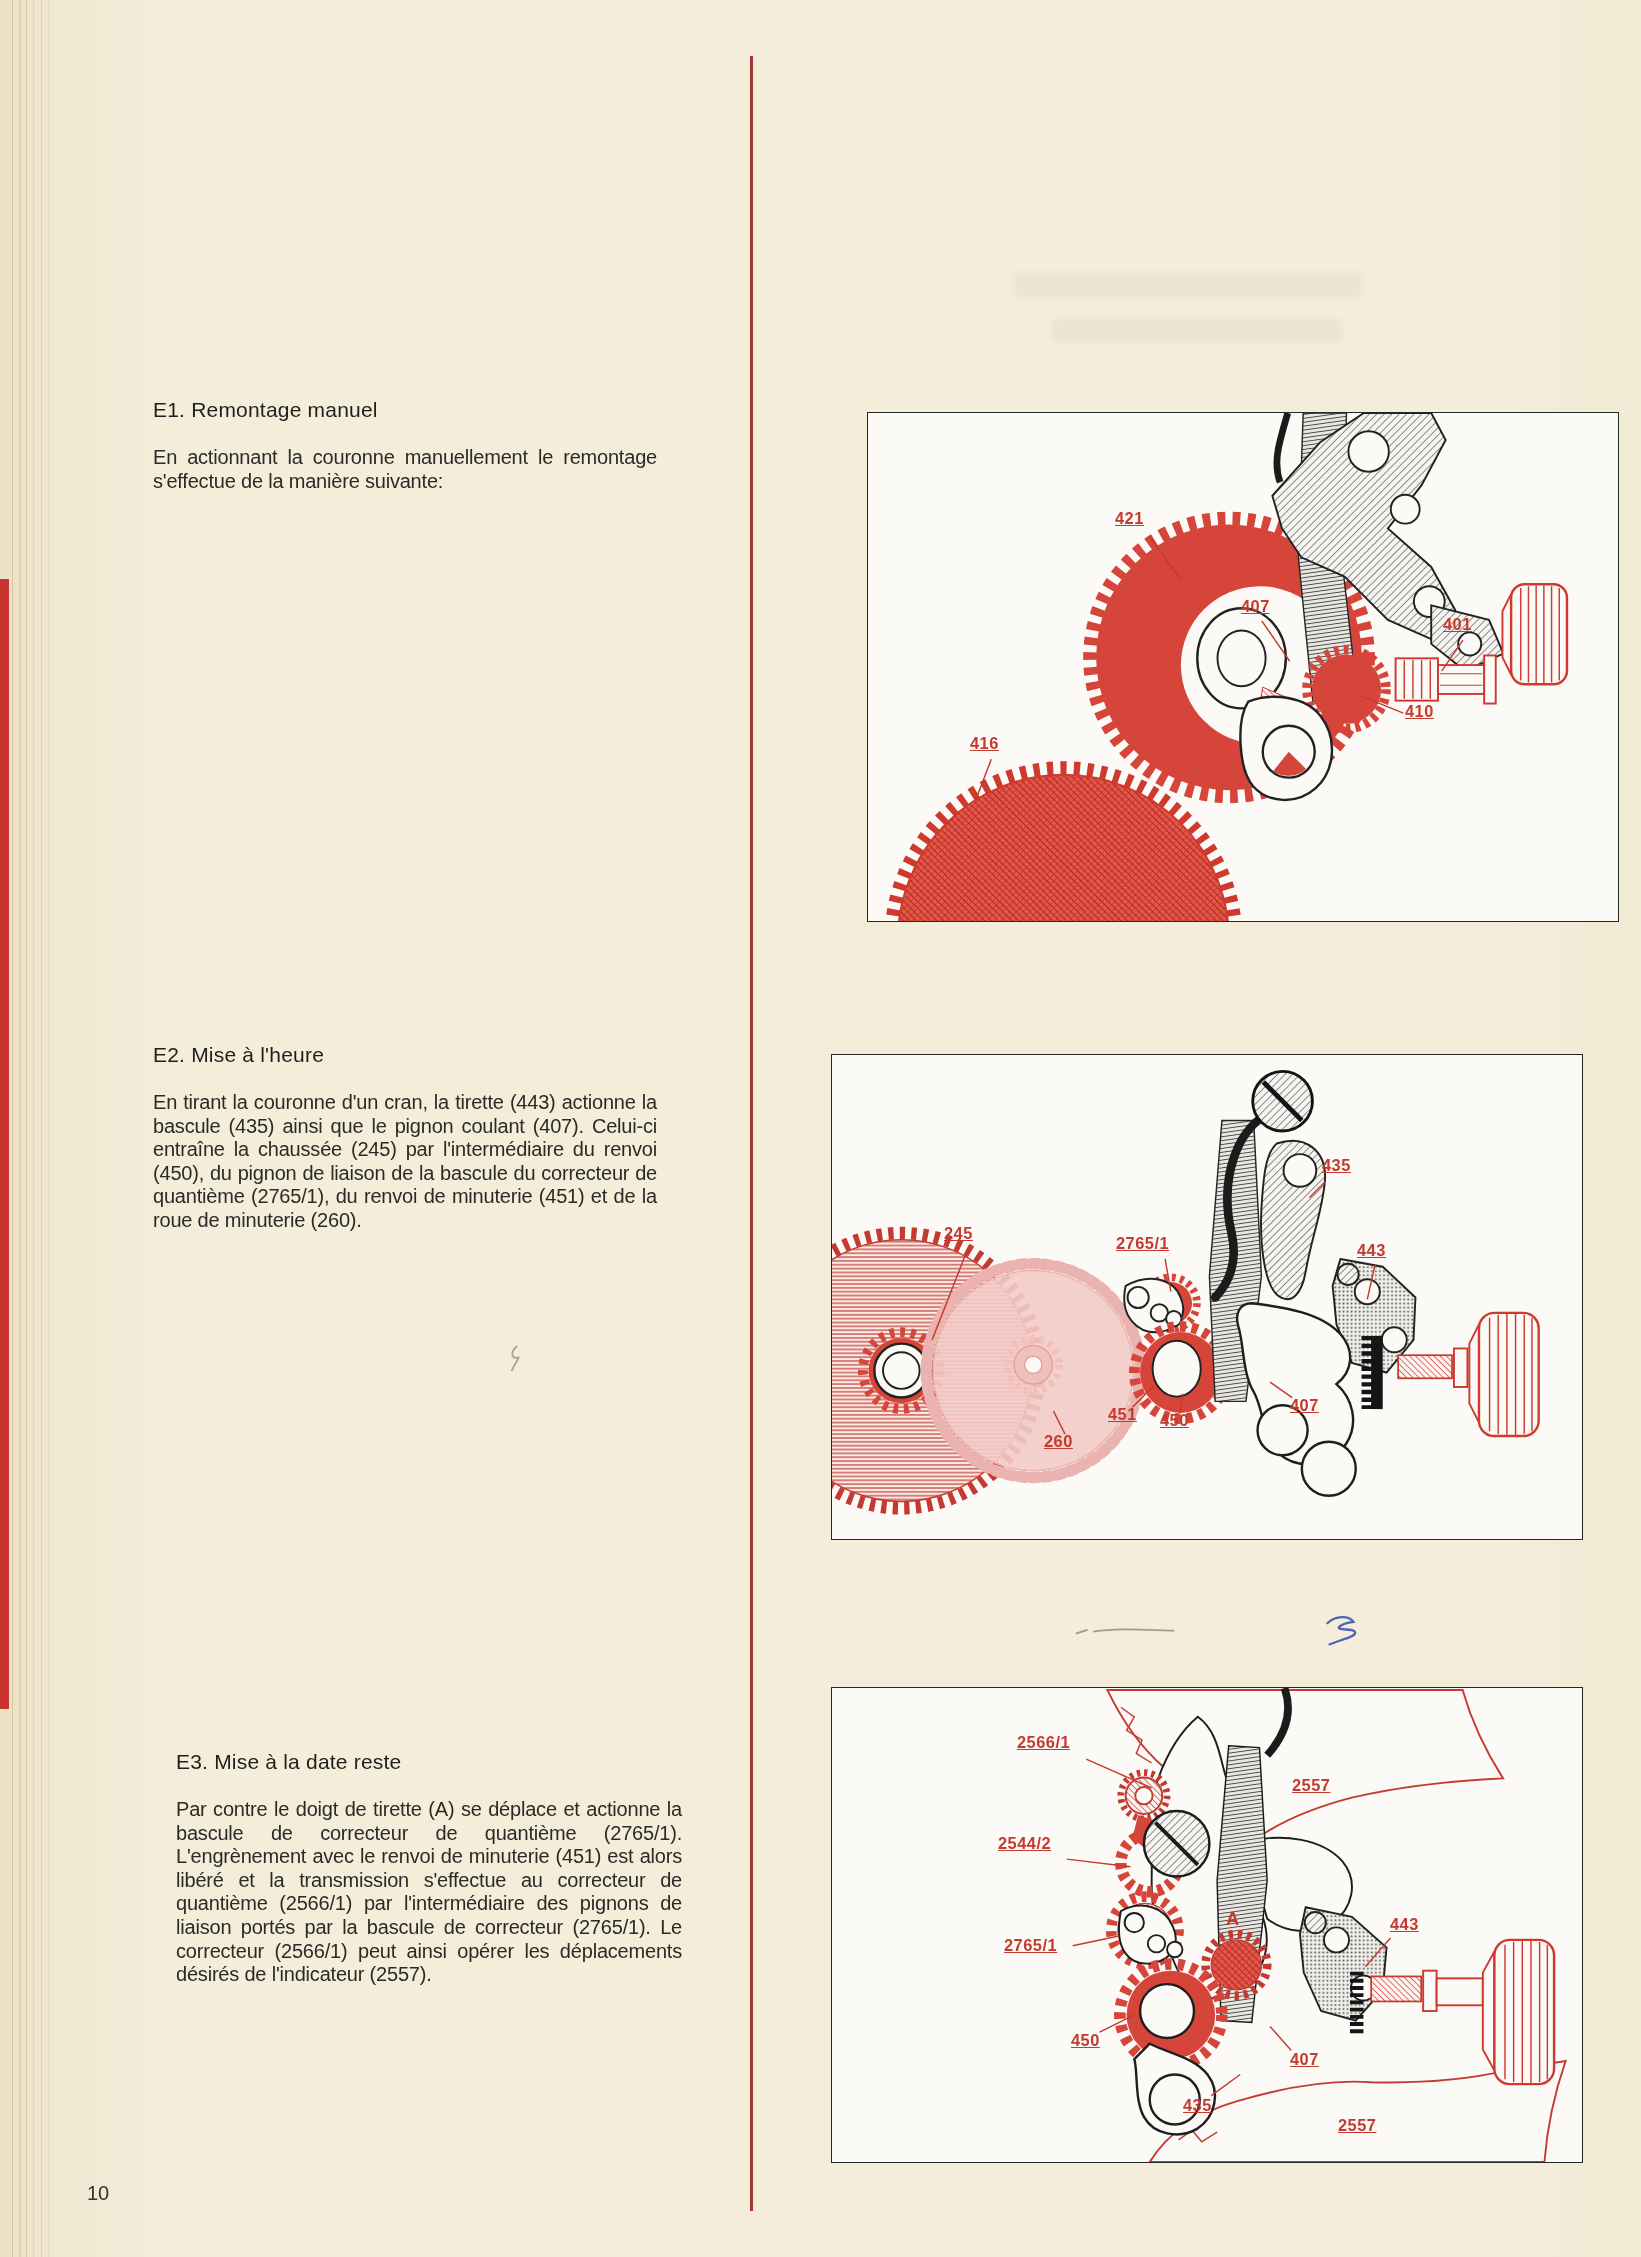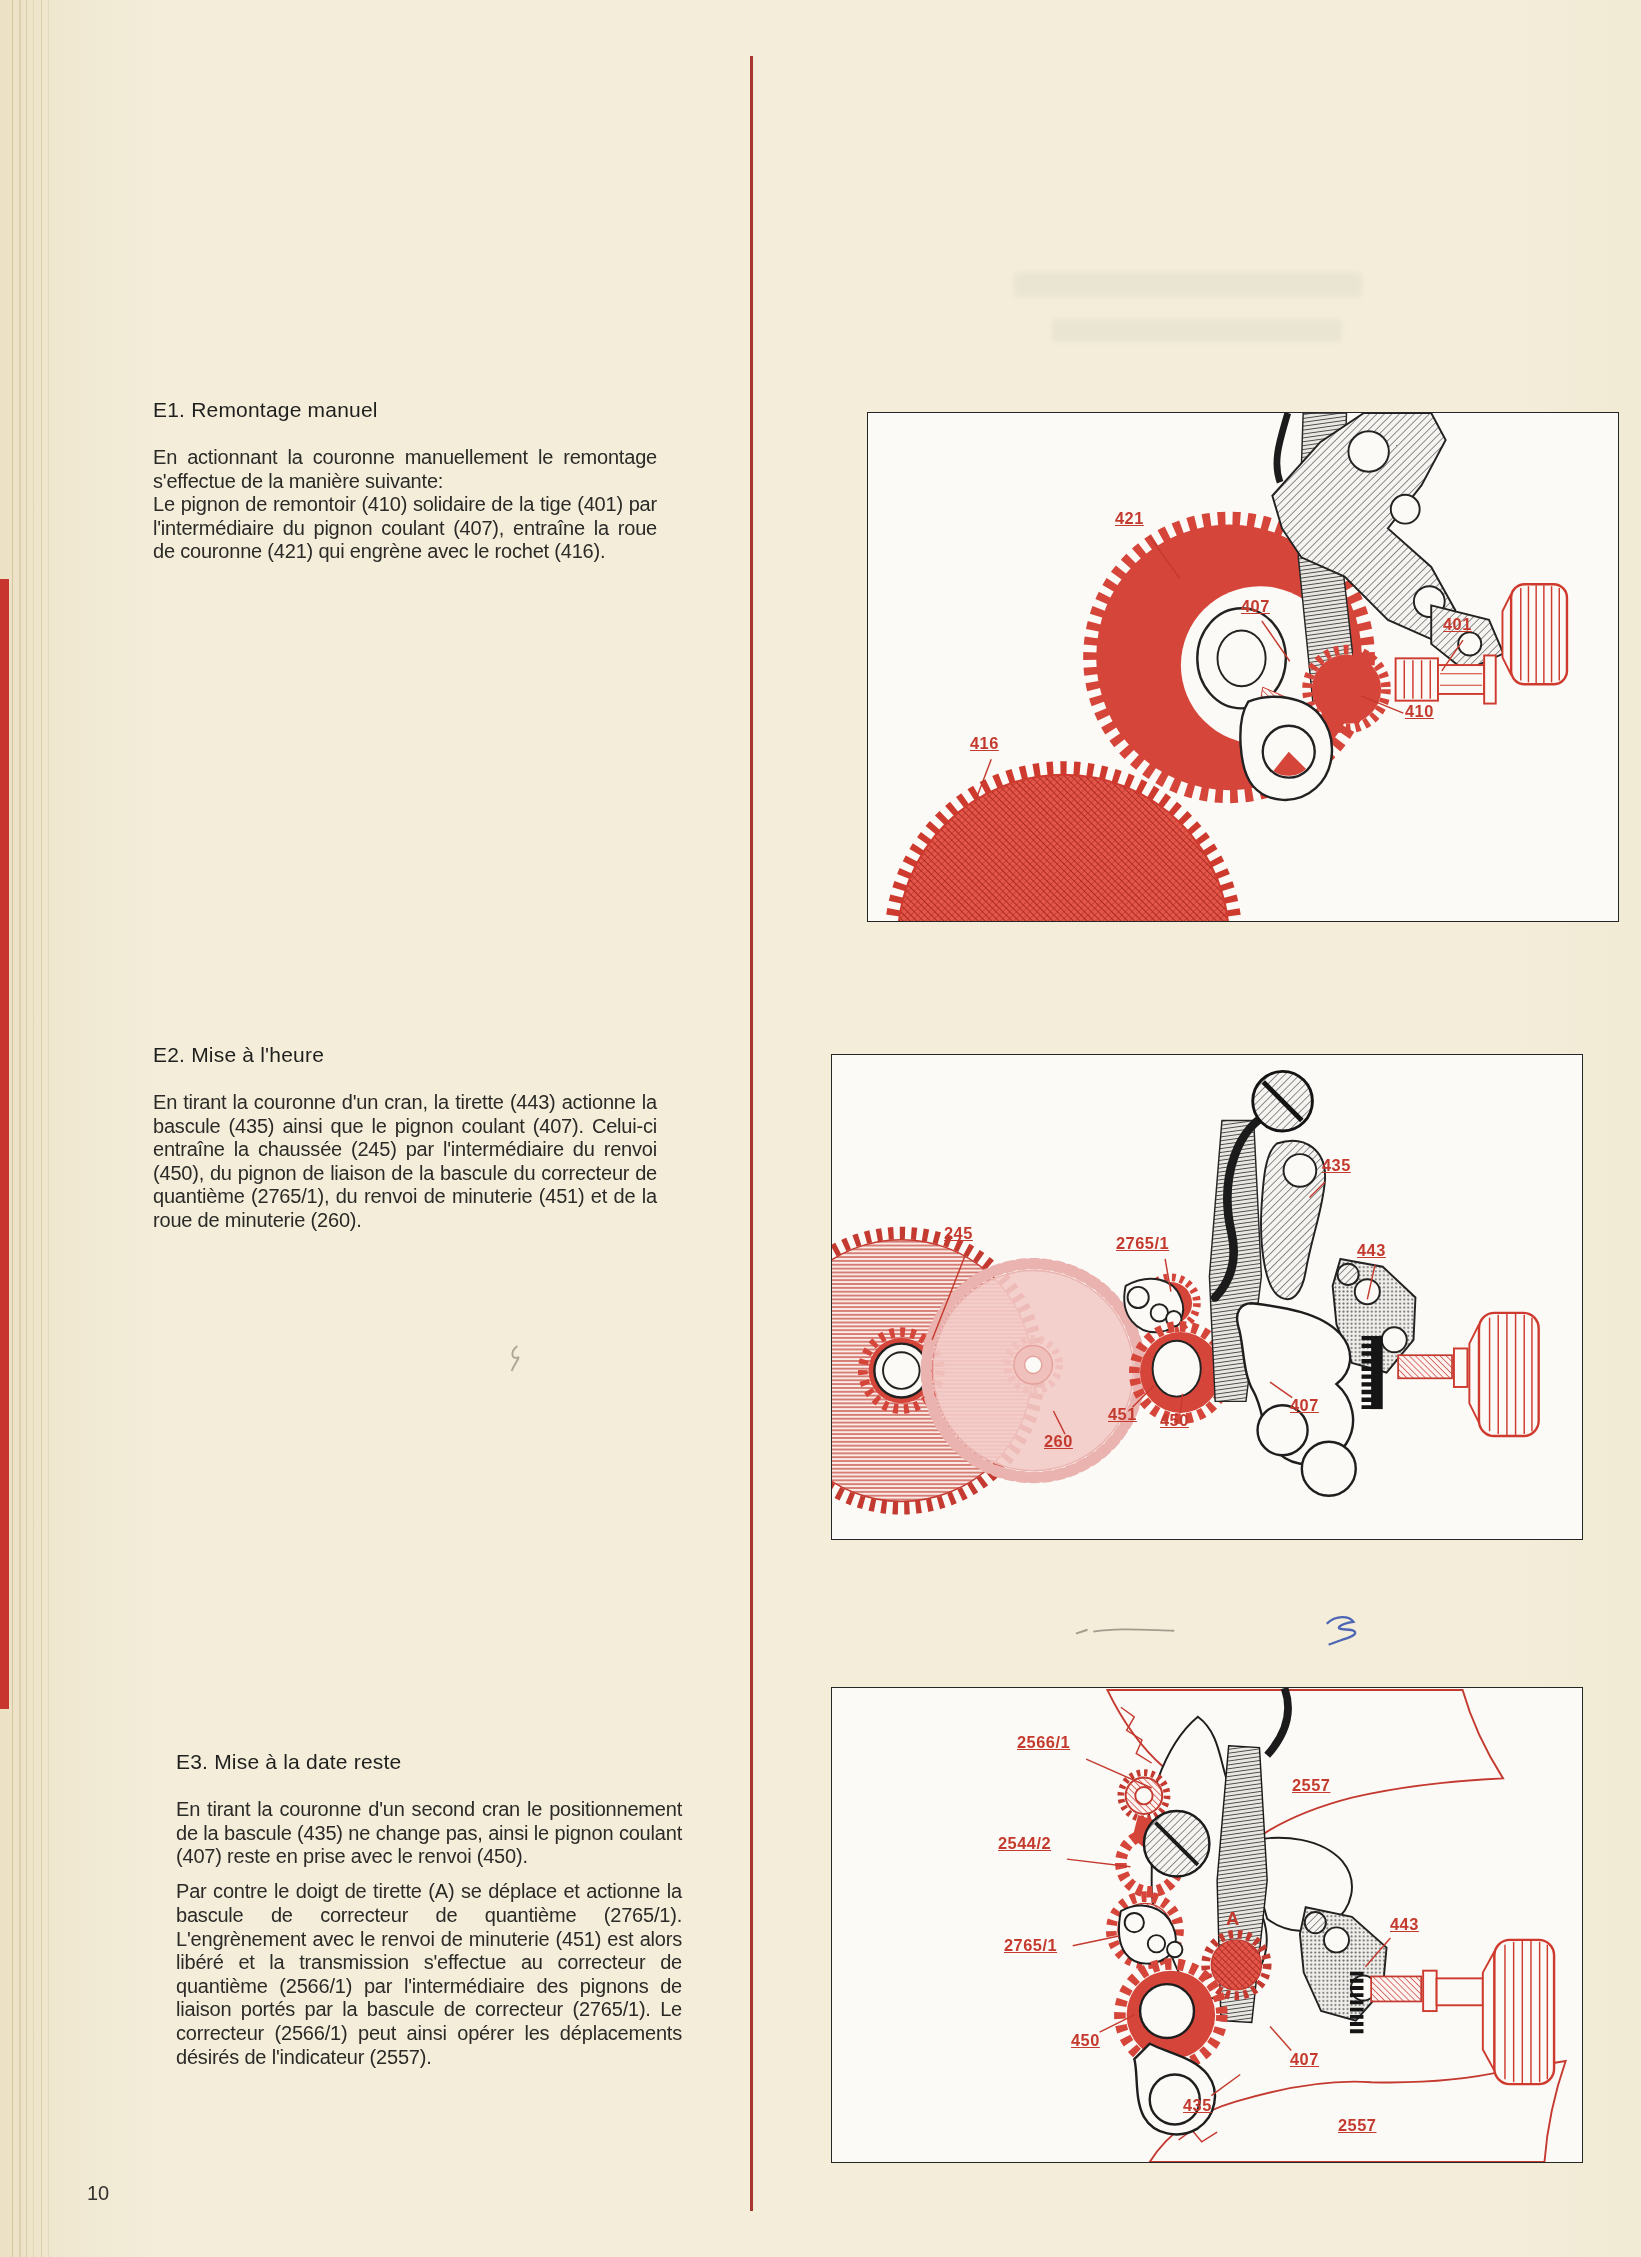--- a/index.html
+++ b/index.html
@@ -88,31 +88,29 @@
   <svg class="mark" style="left:1321px;top:1610px;" width="44" height="39" viewBox="0 0 46 40">
     <path d="M6 14 C 16 4, 30 6, 34 12 C 20 14, 12 20, 26 20 C 36 20, 40 24, 30 28 C 22 31, 12 34, 8 36" fill="none" stroke="#3a55b0" stroke-width="2.4" opacity="0.9"></path>
   </svg>
   <svg class="mark" style="left:504px;top:1344px;" width="23" height="29" viewBox="0 0 24 30">
     <path d="M14 2 C 6 8, 8 16, 14 14 C 18 12, 10 22, 8 28" fill="none" stroke="#8f897b" stroke-width="2" opacity="0.7"></path>
   </svg>
 
   <section class="section" style="left:153px;top:398px;">
     <h2 class="sec-heading">E1. Remontage manuel</h2>
     <p class="para">En actionnant la couronne manuellement le remontage s'effectue de la manière suivante:</p>
-    <p class="para">Le pignon de remontoir (410) solidaire de la tige (401) par l'intermédiaire du pignon coulant (407), entraîne la roue de couronne (421) qui engrène avec le rochet (416).</p>
   </section>
 
   <section class="section" style="left:153px;top:1043px;">
     <h2 class="sec-heading">E2. Mise à l'heure</h2>
     <p class="para">En tirant la couronne d'un cran, la tirette (443) actionne la bascule (435) ainsi que le pignon coulant (407). Celui-ci entraîne la chaussée (245) par l'intermédiaire du renvoi (450), du pignon de liaison de la bascule du correcteur de quantième (2765/1), du renvoi de minuterie (451) et de la roue de minuterie (260).</p>
   </section>
 
   <section class="section gap" style="left:176px;top:1750px;width:506px;">
     <h2 class="sec-heading">E3. Mise à la date reste</h2>
-    <p class="para">En tirant la couronne d'un second cran le positionnement de la bascule (435) ne change pas, ainsi le pignon coulant (407) reste en prise avec le renvoi (450).</p>
     <p class="para">Par contre le doigt de tirette (A) se déplace et actionne la bascule de correcteur de quantième (2765/1). L'engrènement avec le renvoi de minuterie (451) est alors libéré et la transmission s'effectue au correcteur de quantième (2566/1) par l'intermédiaire des pignons de liaison portés par la bascule de correcteur (2765/1). Le correcteur (2566/1) peut ainsi opérer les déplacements désirés de l'indicateur (2557).</p>
   </section>
 
   <div class="pageno">10</div>
 
   <figure class="plate" style="top:412px;height:510px;margin-left:36px;">
     <svg viewBox="0 0 779 528" preserveAspectRatio="none">
 
       <g>
         <circle cx="203" cy="548" r="172" fill="url(#cr)" stroke="#cf3a2e" stroke-width="2"></circle>

